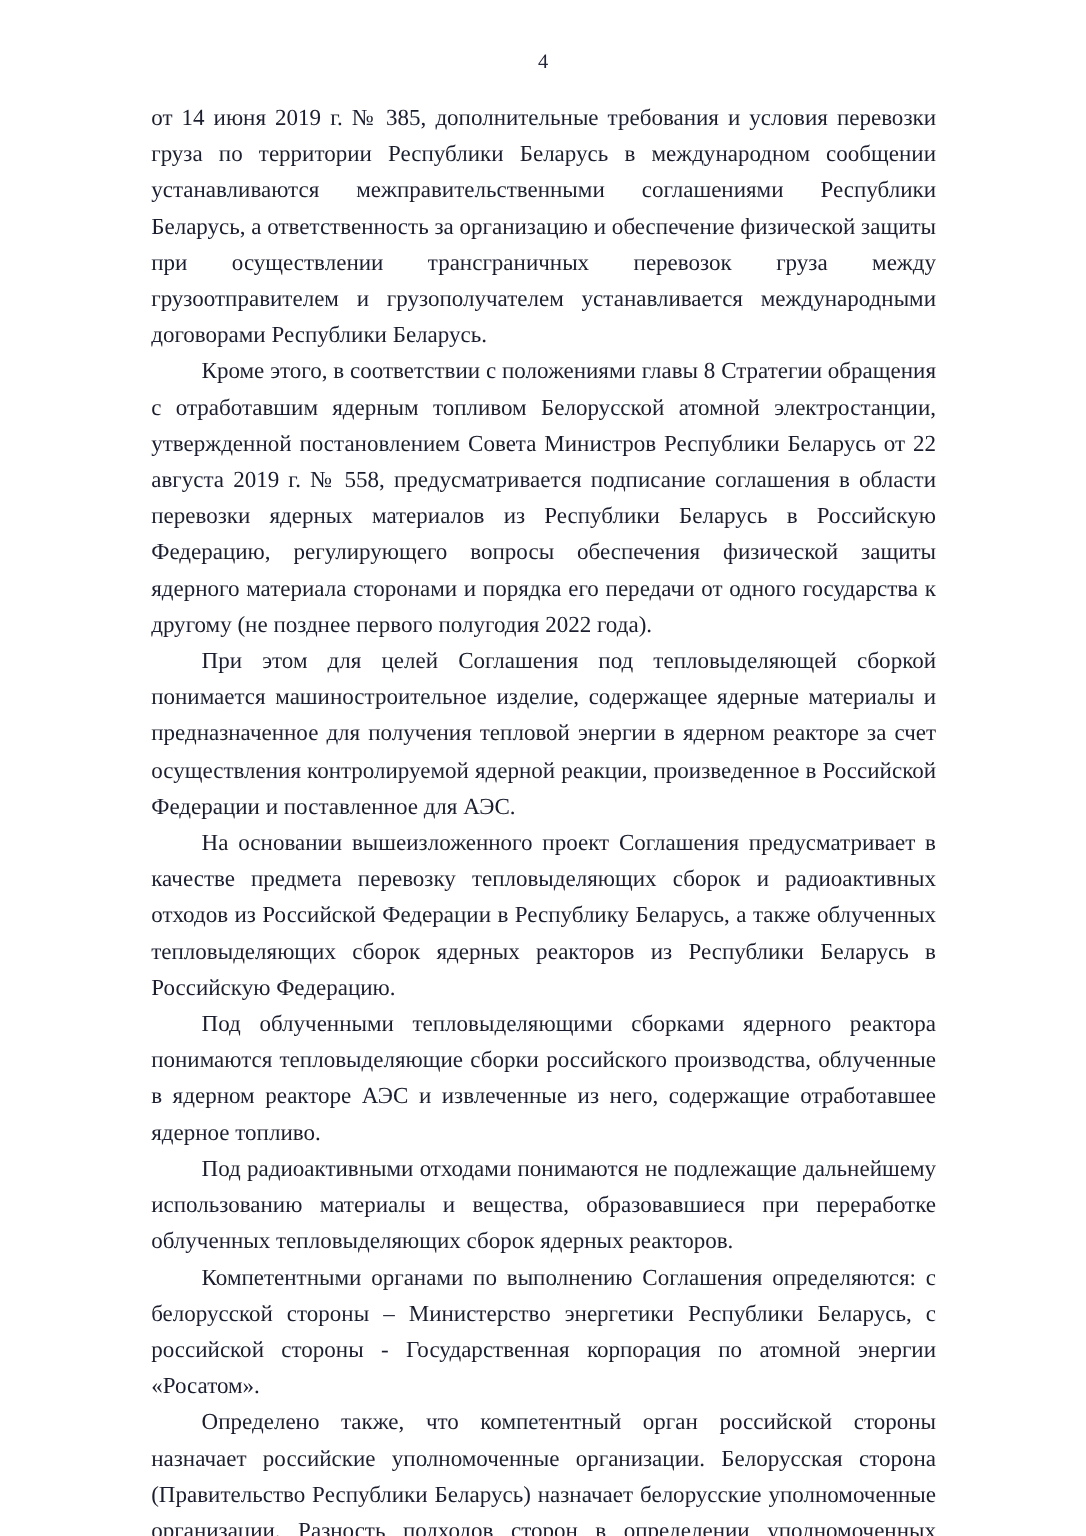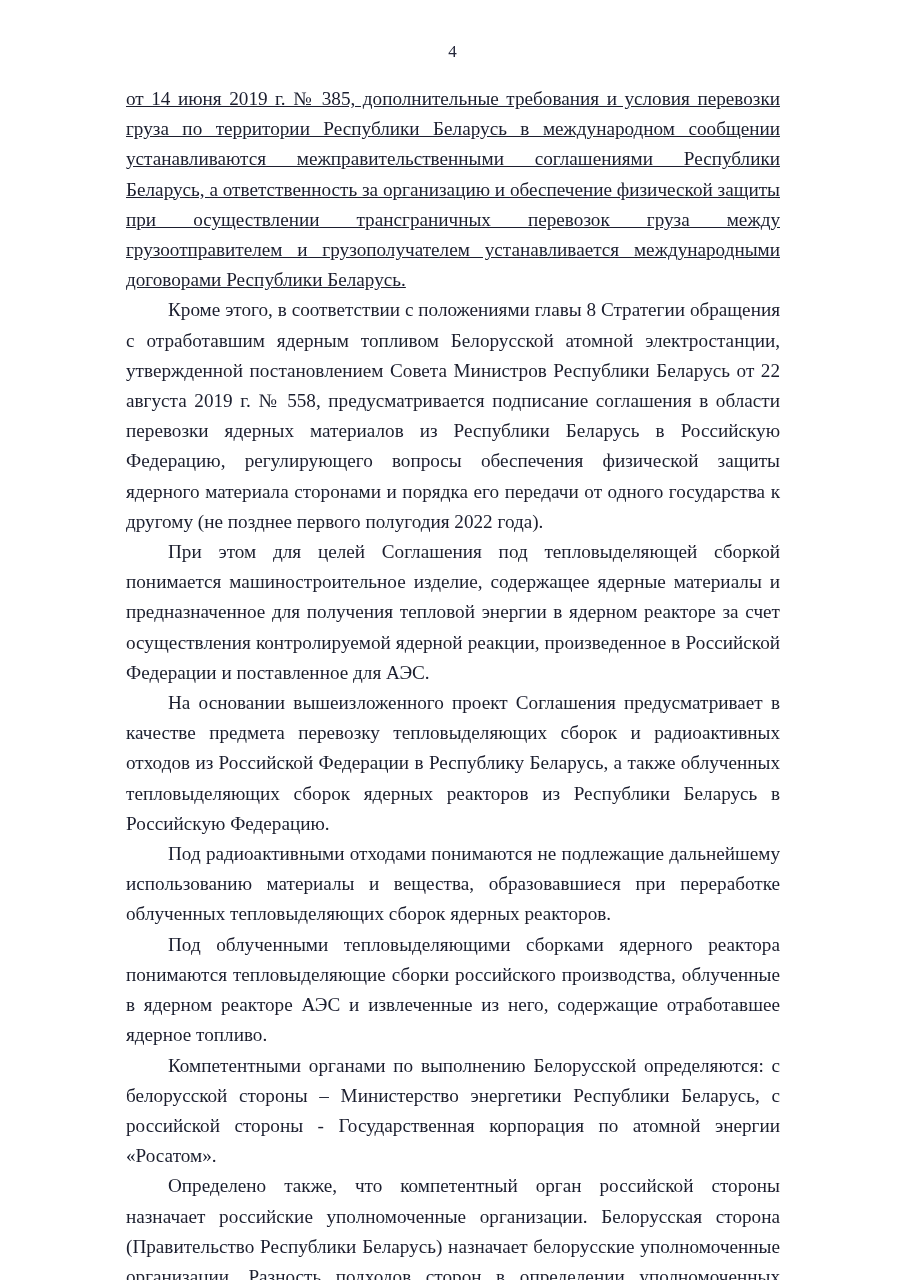--- a/index.html
+++ b/index.html
@@ -37,37 +37,36 @@
     text-justify: inter-word;
     font-size: 19.2px;
     line-height: 30.2px;
     margin: 0 0 0 0;
     text-indent: 42px;
     color: #1b1e2e;
     hyphens: none;
   }
   .para.no-indent {
     text-indent: 0;
-    text-decoration: underline;
   }
   .para:last-child {
     
   }
 </style>
 </head>
 <body>
 
 <div class="page">
 
   <div class="page-number">4</div>
 
   <div class="body-text">
     <p class="para no-indent">от 14 июня 2019 г. № 385, дополнительные требования и условия перевозки груза по территории Республики Беларусь в международном сообщении устанавливаются межправительственными соглашениями Республики Беларусь, а ответственность за организацию и обеспечение физической защиты при осуществлении трансграничных перевозок груза между грузоотправителем и грузополучателем устанавливается международными договорами Республики Беларусь.</p>
     <p class="para">Кроме этого, в соответствии с положениями главы 8 Стратегии обращения с отработавшим ядерным топливом Белорусской атомной электростанции, утвержденной постановлением Совета Министров Республики Беларусь от 22 августа 2019 г. № 558, предусматривается подписание соглашения в области перевозки ядерных материалов из Республики Беларусь в Российскую Федерацию, регулирующего вопросы обеспечения физической защиты ядерного материала сторонами и порядка его передачи от одного государства к другому (не позднее первого полугодия 2022 года).</p>
     <p class="para">При этом для целей Соглашения  под тепловыделяющей сборкой понимается  машиностроительное изделие, содержащее ядерные материалы и предназначенное для получения тепловой энергии в ядерном реакторе за счет осуществления контролируемой ядерной реакции, произведенное в Российской Федерации и поставленное для АЭС.</p>
     <p class="para">На основании вышеизложенного проект Соглашения предусматривает  в качестве предмета перевозку тепловыделяющих сборок и радиоактивных отходов из Российской Федерации в Республику Беларусь, а также облученных тепловыделяющих сборок ядерных реакторов из Республики Беларусь в Российскую Федерацию.</p>
+    <p class="para">Под облученными тепловыделяющими сборками ядерного реактора понимаются тепловыделяющие сборки российского производства, облученные в ядерном реакторе АЭС и извлеченные из него, содержащие отработавшее ядерное топливо.</p>
     <p class="para">Под радиоактивными отходами понимаются не подлежащие дальнейшему использованию материалы и вещества, образовавшиеся при переработке облученных тепловыделяющих сборок ядерных реакторов.</p>
-    <p class="para">Под облученными тепловыделяющими сборками ядерного реактора понимаются тепловыделяющие сборки российского производства, облученные в ядерном реакторе АЭС и извлеченные из него, содержащие отработавшее ядерное топливо.</p>
-    <p class="para">Компетентными органами по выполнению Белорусской определяются: с белорусской стороны – Министерство энергетики Республики Беларусь, с российской стороны - Государственная корпорация по атомной энергии «Росатом».</p>
+    <p class="para">Компетентными органами по выполнению Соглашения определяются: с белорусской стороны – Министерство энергетики Республики Беларусь, с российской стороны - Государственная корпорация по атомной энергии «Росатом».</p>
     <p class="para">Определено также, что компетентный орган российской стороны назначает российские уполномоченные организации. Белорусская сторона (Правительство Республики Беларусь) назначает белорусские уполномоченные организации. Разность подходов сторон в определении уполномоченных организации обусловлена различием функций и</p>
   </div>
 
 </div>
 
 </body></html>

